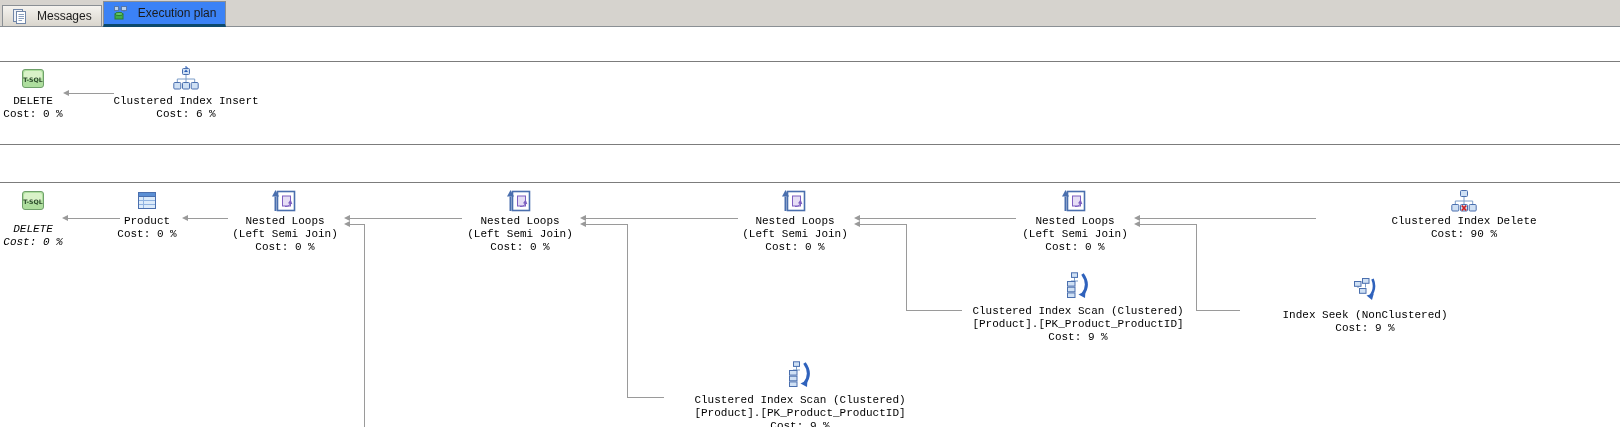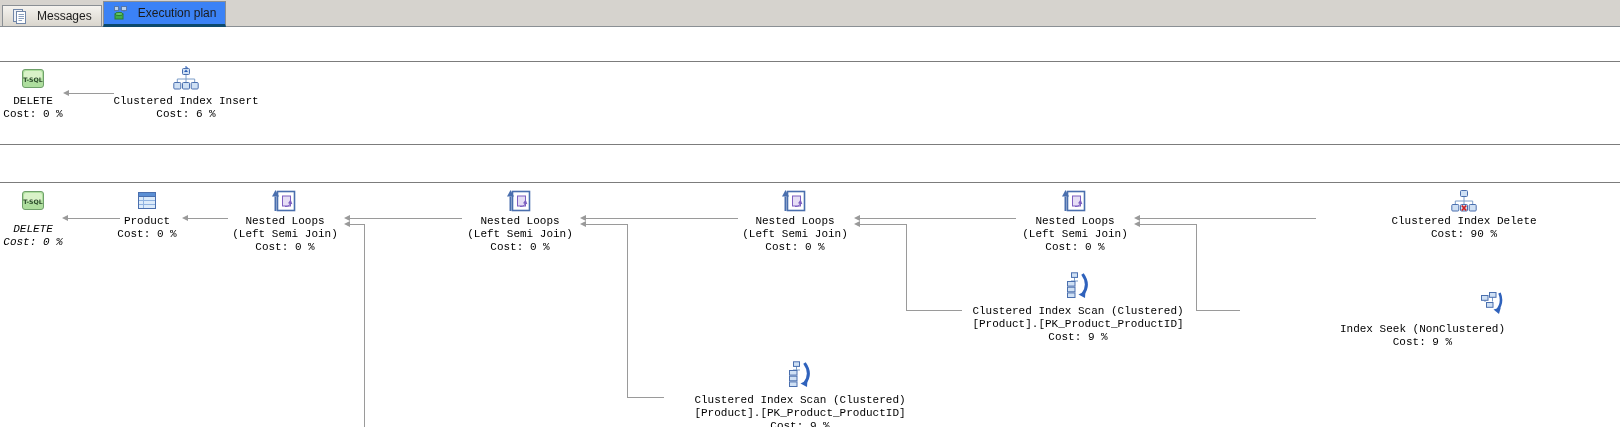--- a/index.html
+++ b/index.html
@@ -296,21 +296,21 @@
     <path d="M17.5 2 q7.5 10.5 0.5 20" stroke="#2f62bc" stroke-width="3" fill="none"></path>
     <path d="M13.5 22.5 l6.5 3.4 l0.4 -7 Z" fill="#2f62bc"></path>
   </svg>
           </span>
           <div class="node-label" style="margin-top: 7px;">
             <div>Clustered Index Scan (Clustered)</div>
             <div>[Product].[PK_Product_ProductID]</div>
             <div>Cost: 9 %</div>
           </div>
         </div>
-        <div class="plan-node" style="left: 1225px; top: 107px; align-items: flex-end;">
+        <div class="plan-node" style="left: 1225px; top: 93px;">
           <span class="node-icon">
             <svg width="26" height="26" viewBox="0 0 26 26">
     <path d="M6 9 v3 M13.5 6.5 v5 M10.5 14 h-2" stroke="#7a9cc8" fill="none"></path>
     <rect x="2.5" y="5.5" width="6.5" height="4.8" fill="#cfe0f4" stroke="#4a6fae"></rect>
     <rect x="10.5" y="2.5" width="6.5" height="4.8" fill="#cfe0f4" stroke="#4a6fae"></rect>
     <rect x="7.5" y="12.5" width="6.5" height="4.8" fill="#cfe0f4" stroke="#4a6fae"></rect>
     <path d="M20.5 3 q4 9.5 -2.5 17.5" stroke="#2f62bc" stroke-width="2.6" fill="none"></path>
     <path d="M14.5 19.5 l5.5 4.5 l1.8 -6.5 Z" fill="#2f62bc"></path>
   </svg>
           </span>

